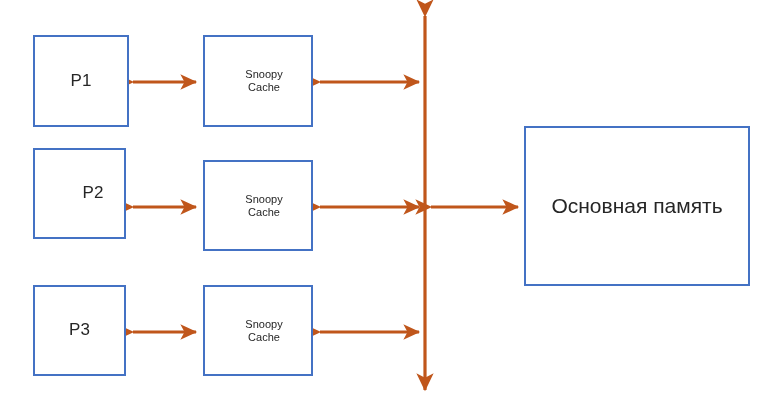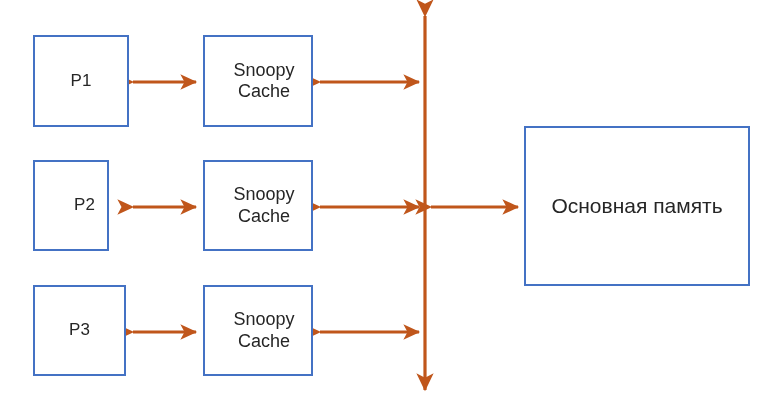--- a/index.html
+++ b/index.html
@@ -28,21 +28,21 @@
     align-items: center;
     justify-content: center;
     text-align: center;
     color: #262626;
     line-height: 1.18;
   }
   .proc-box {
     font-size: 17px;
   }
   .cache-box {
-    font-size: 18px;
+    font-size: 11px;
     padding-left: 12px;
   }
   .memory-box {
     font-size: 21px;
   }
   .node-label {
     display: block;
     white-space: pre-line;
   }
   svg.overlay {
@@ -97,21 +97,21 @@
       <line x1="133" y1="332" x2="196" y2="332" stroke="#C0561B" stroke-width="2.8" marker-start="url(#arrow-left)" marker-end="url(#arrow-right)"></line>
     </g>
     <g>
       <line x1="320" y1="332" x2="419" y2="332" stroke="#C0561B" stroke-width="2.8" marker-start="url(#arrow-left)" marker-end="url(#arrow-right)"></line>
     </g>
   </svg>
 
   <div class="node-box proc-box" style="left:33px; top:35px; width:96px; height:92px;">
     <span class="node-label">P1</span>
   </div>
-  <div class="node-box proc-box" style="left:33px; top:160px; width:76px; height:91px;padding-left:27px;">
+  <div class="node-box proc-box" style="left:33px; top:148px; width:93px; height:91px;padding-left:27px;">
     <span class="node-label">P2</span>
   </div>
   <div class="node-box proc-box" style="left:33px; top:285px; width:93px; height:91px;align-items:center;">
     <span class="node-label">P3</span>
   </div>
 
   <div class="node-box cache-box" style="left:203px; top:35px; width:110px; height:92px;">
     <span class="node-label">Snoopy
 Cache</span>
   </div>

